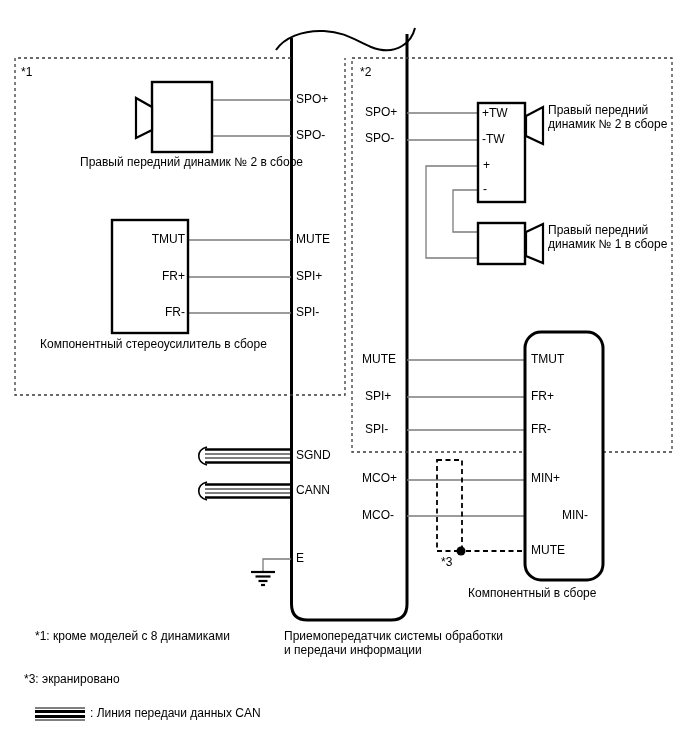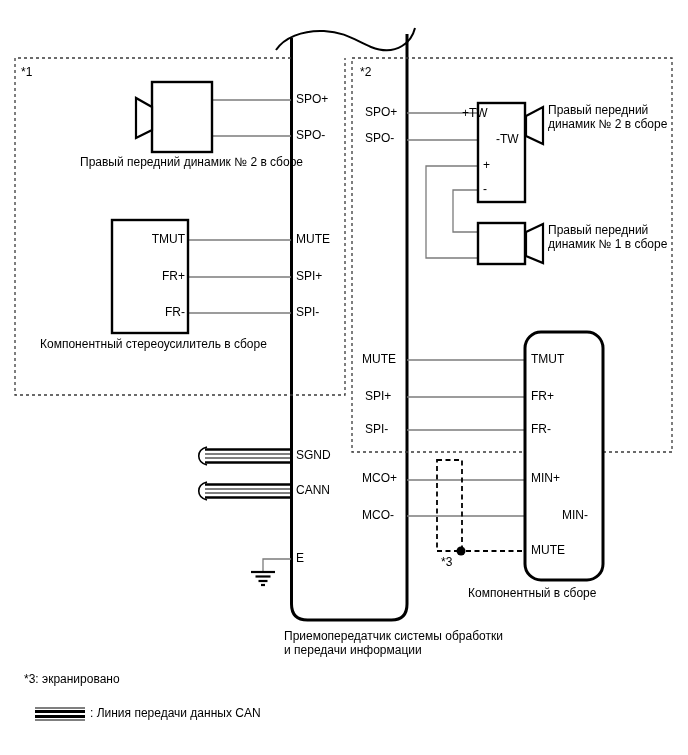--- a/index.html
+++ b/index.html
@@ -107,22 +107,22 @@
 <div class="lbl" style="left:362px;top:353px">MUTE</div>
 <div class="lbl" style="left:365px;top:390px">SPI+</div>
 <div class="lbl" style="left:365px;top:423px">SPI-</div>
 <div class="lbl" style="left:362px;top:472px">MCO+</div>
 <div class="lbl" style="left:362px;top:509px">MCO-</div>
 
 <div class="lbl rt" style="left:108px;top:233px;width:77px">TMUT</div>
 <div class="lbl rt" style="left:108px;top:270px;width:77px">FR+</div>
 <div class="lbl rt" style="left:108px;top:306px;width:77px">FR-</div>
 
-<div class="lbl" style="left:462px;top:107px">+TW</div>
-<div class="lbl" style="left:496px;top:133px">-TW</div>
+<div class="lbl" style="left:482px;top:107px">+TW</div>
+<div class="lbl" style="left:482px;top:133px">-TW</div>
 <div class="lbl" style="left:483px;top:159px">+</div>
 <div class="lbl" style="left:483px;top:183px">-</div>
 
 <div class="lbl" style="left:531px;top:353px">TMUT</div>
 <div class="lbl" style="left:531px;top:390px">FR+</div>
 <div class="lbl" style="left:531px;top:423px">FR-</div>
 <div class="lbl" style="left:531px;top:472px">MIN+</div>
 <div class="lbl" style="left:562px;top:509px">MIN-</div>
 <div class="lbl" style="left:531px;top:544px">MUTE</div>
 
@@ -138,16 +138,17 @@
   <div>динамик № 1 в сборе</div>
 </div>
 
 <div class="lbl ctr" style="left:468px;top:587px;width:168px">Компонентный в сборе</div>
 
 <div class="lbl" style="left:284px;top:630px">
   <div>Приемопередатчик системы обработки</div>
   <div>и передачи информации</div>
 </div>
 
+<div class="lbl" style="left:35px;top:630px">*1: кроме моделей с 8 динамиками</div>
 <div class="lbl" style="left:24px;top:673px">*3: экранировано</div>
 <div class="lbl" style="left:90px;top:707px">: Линия передачи данных CAN</div>
 
 </div>
 
 </body></html>

